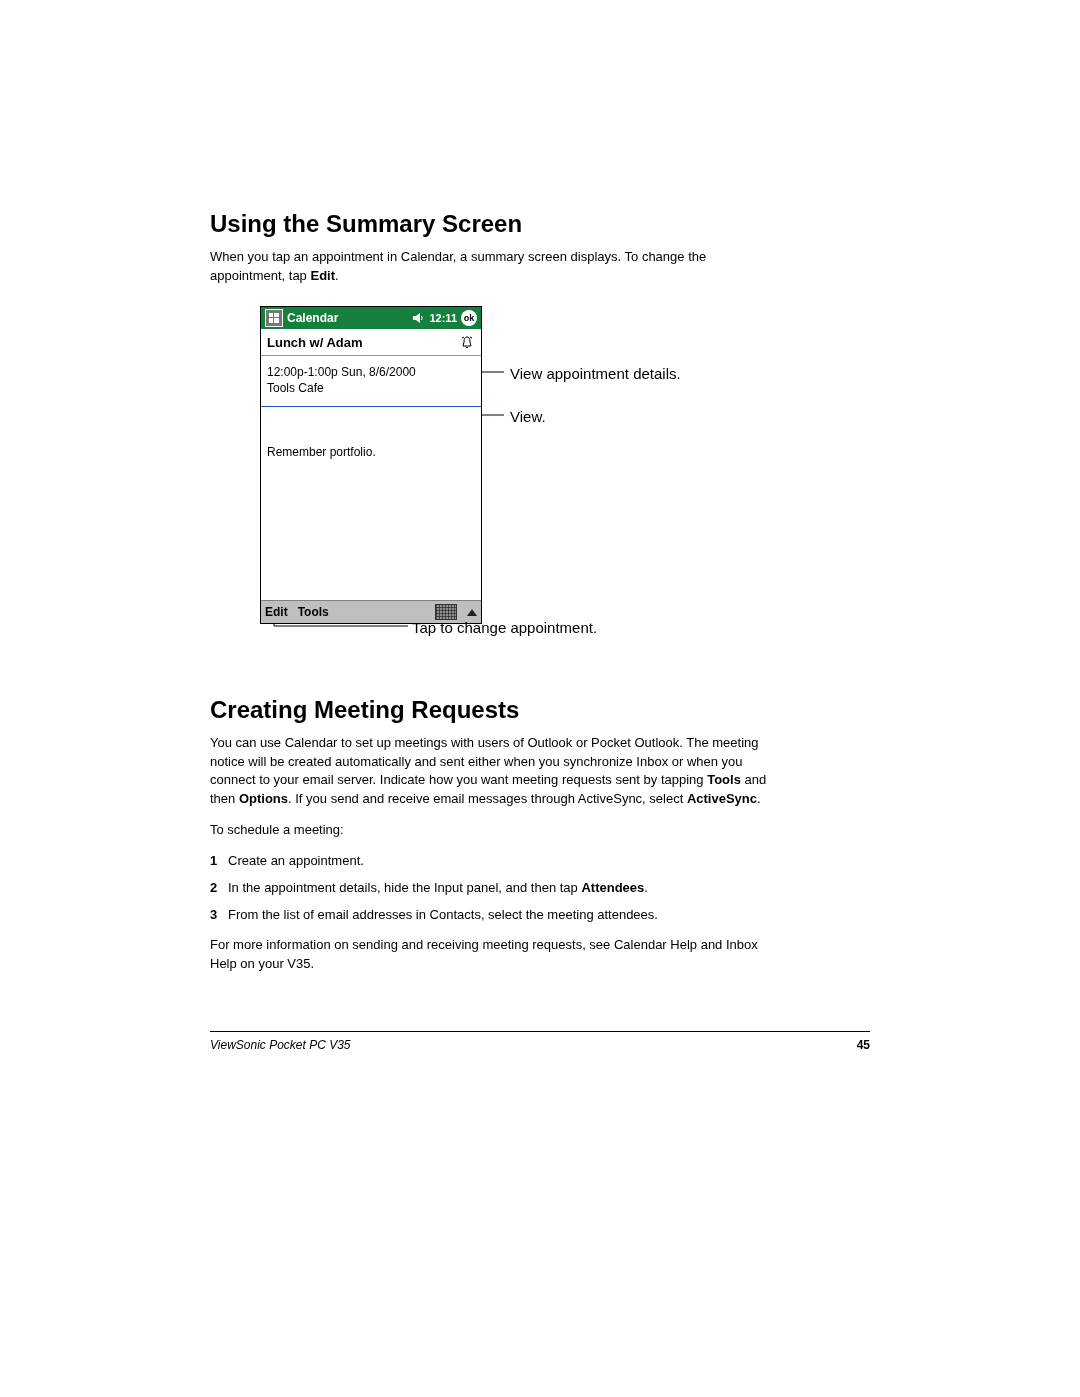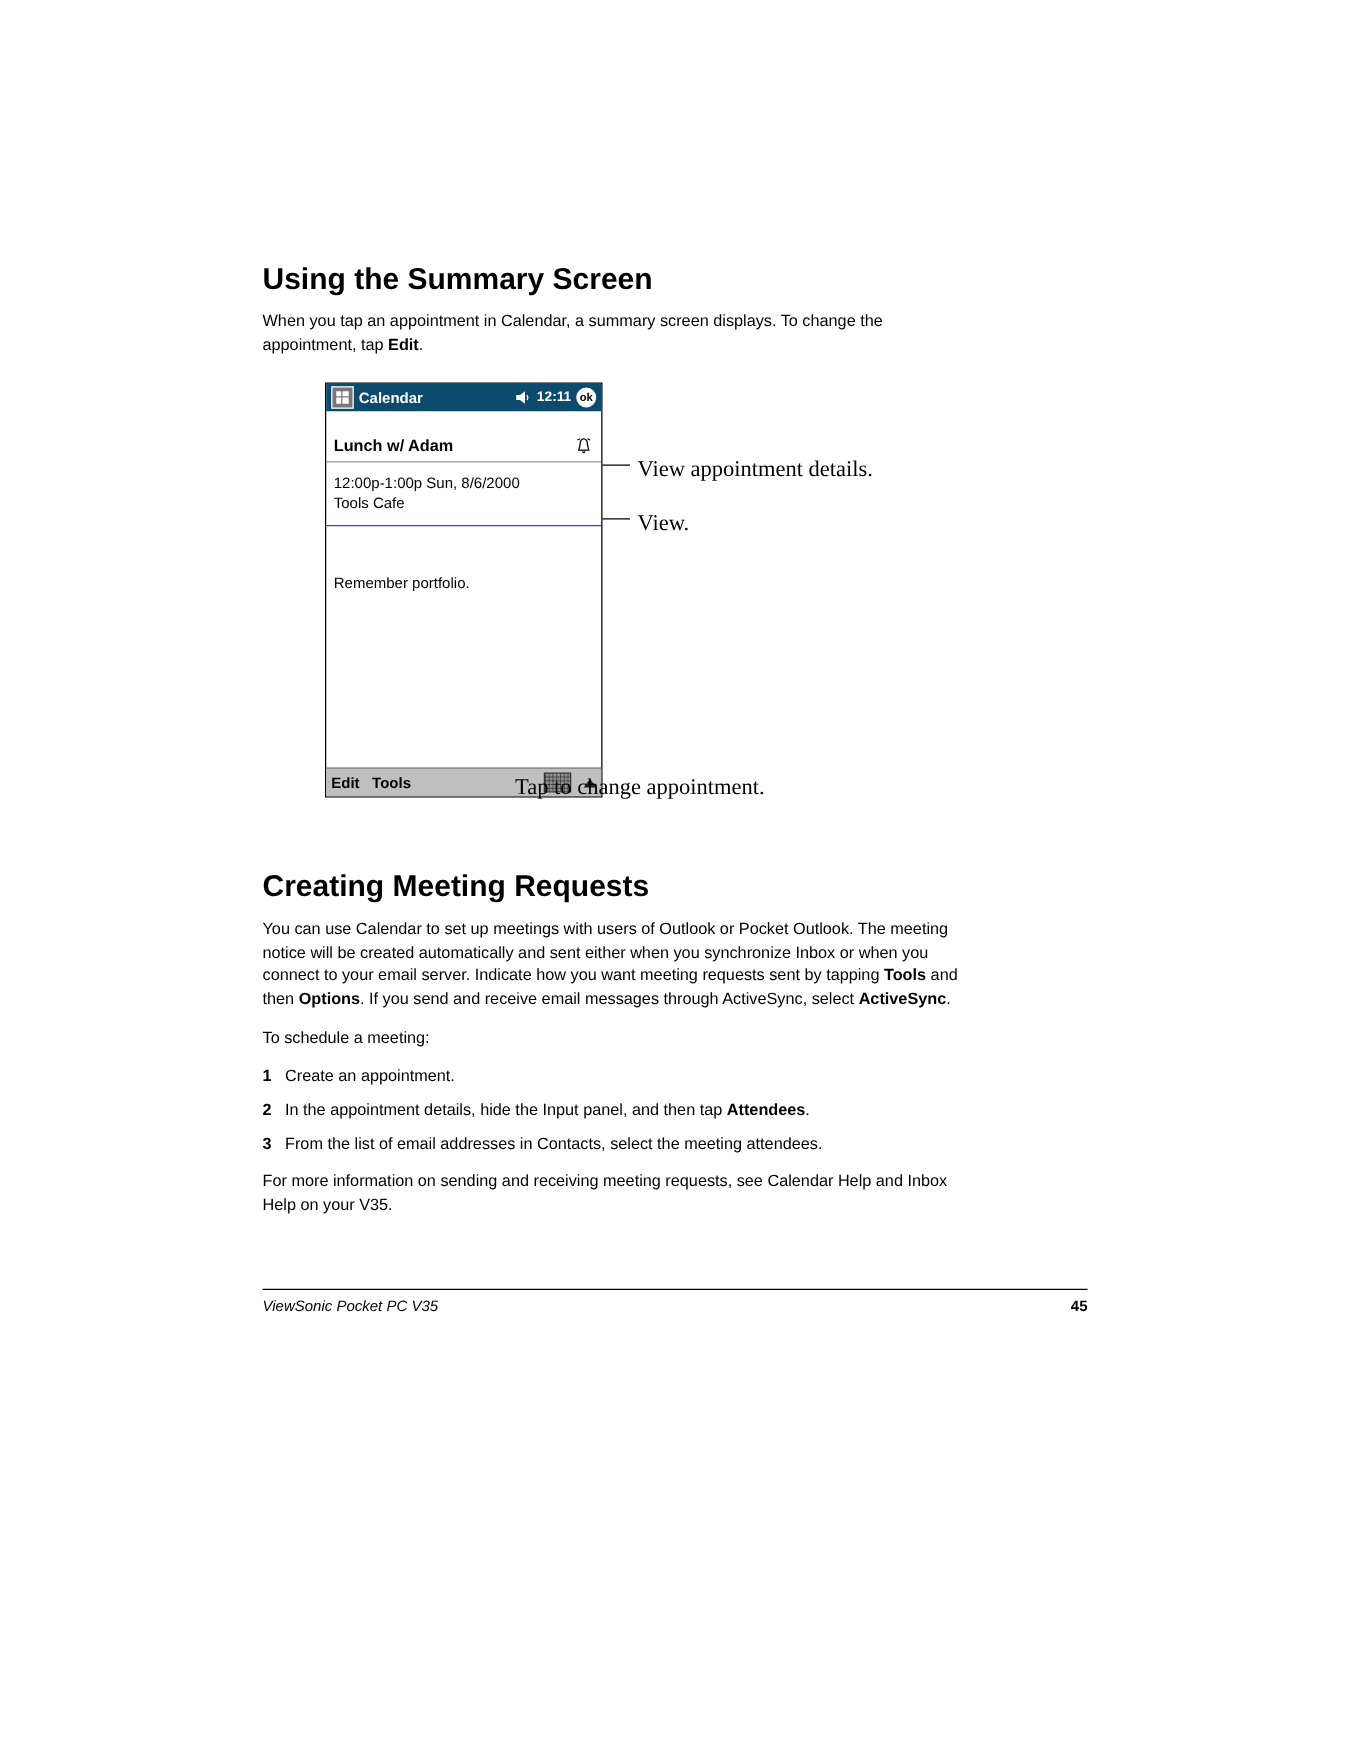--- a/index.html
+++ b/index.html
@@ -45,21 +45,21 @@
     top: 0;
     width: 220px;
     border: 1px solid #000;
     background: #fff;
     font-family: Tahoma, Arial, sans-serif;
   }
   .ppc-titlebar {
     display: flex;
     align-items: center;
     height: 22px;
-    background: #0c4a6e;
+    background: #15803d;
     color: #fff;
     font-size: 12px;
     font-weight: bold;
     padding: 0 4px;
     gap: 4px;
   }
   .flag-icon {
     width: 16px; height: 16px;
     border: 1px solid #fff;
     display: flex; align-items: center; justify-content: center;
@@ -73,21 +73,21 @@
   .ok-badge {
     width: 16px; height: 16px; border-radius: 50%;
     background: #fff; color: #000;
     display: flex; align-items: center; justify-content: center;
     font-size: 9px; font-weight: bold;
   }
   .ppc-subject {
     display: flex;
     align-items: center;
     justify-content: space-between;
-    padding: 20px 6px 4px 6px;
+    padding: 6px 6px 4px 6px;
     border-bottom: 1px solid #999;
     font-size: 13px;
     font-weight: bold;
   }
   .bell-icon { width: 16px; height: 16px; }
   .bell-icon svg { width: 16px; height: 16px; }
   .ppc-details {
     padding: 8px 6px 10px 6px;
     font-size: 12px;
     border-bottom: 1px solid #1d4ed8;
@@ -120,22 +120,22 @@
   }
   .tri-up {
     width: 0; height: 0;
     border-left: 5px solid transparent;
     border-right: 5px solid transparent;
     border-bottom: 7px solid #222;
   }
   
   .callout {
     position: absolute;
-    font-family: Liberation Serif, serif;
-    font-size: 18px;
+    font-family: Liberation Sans, sans-serif;
+    font-size: 15px;
   }
   .annot-svg {
     position: absolute;
     left: 0; top: 0;
     width: 660px; height: 360px;
     pointer-events: none;
   }
   
   ol.steps {
     list-style: none;

